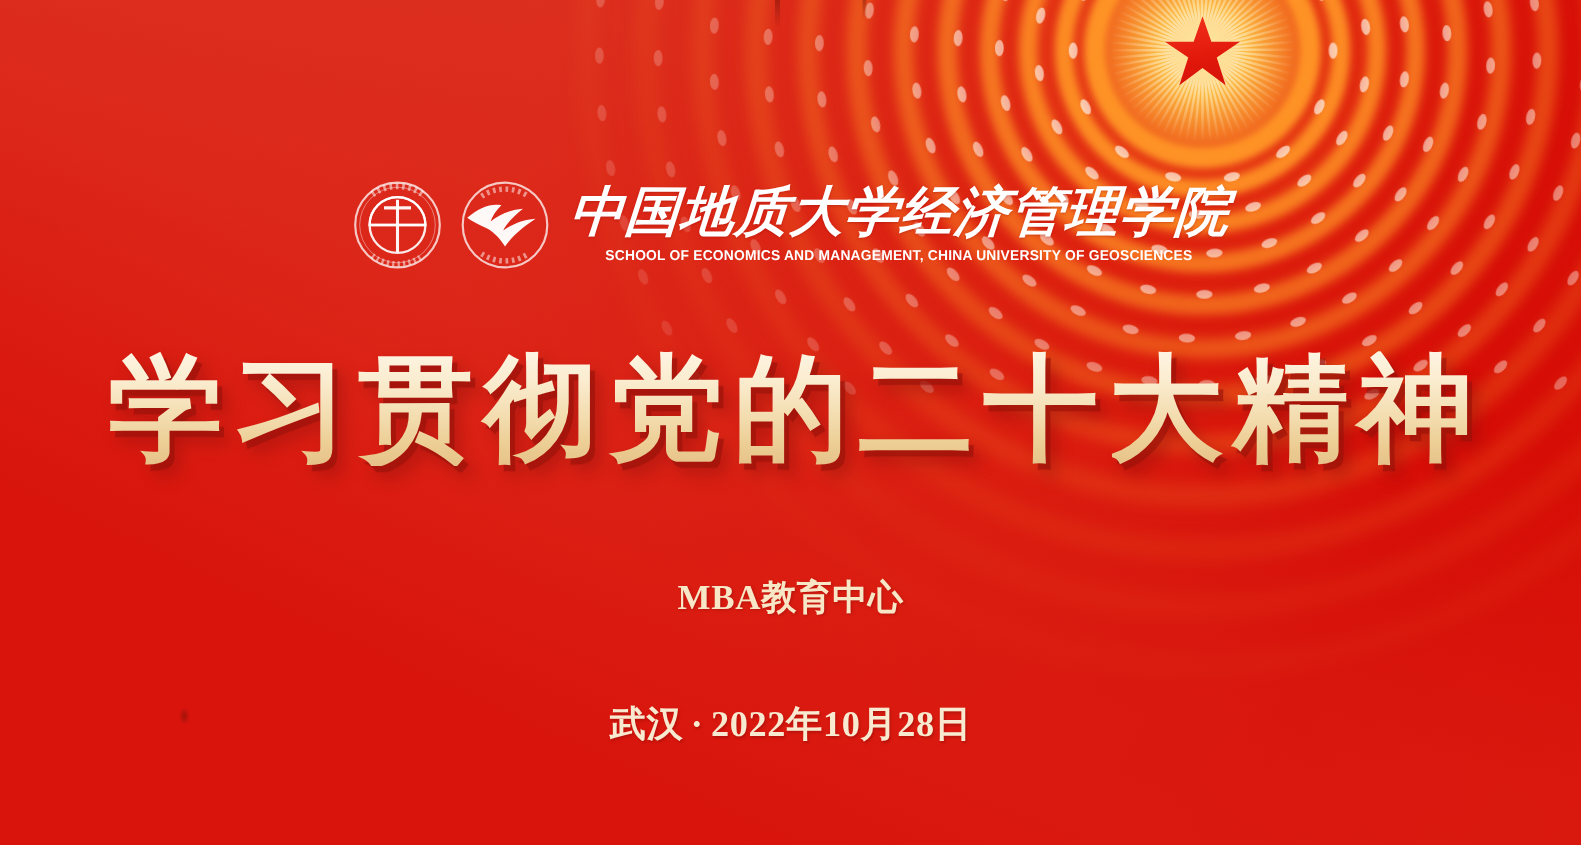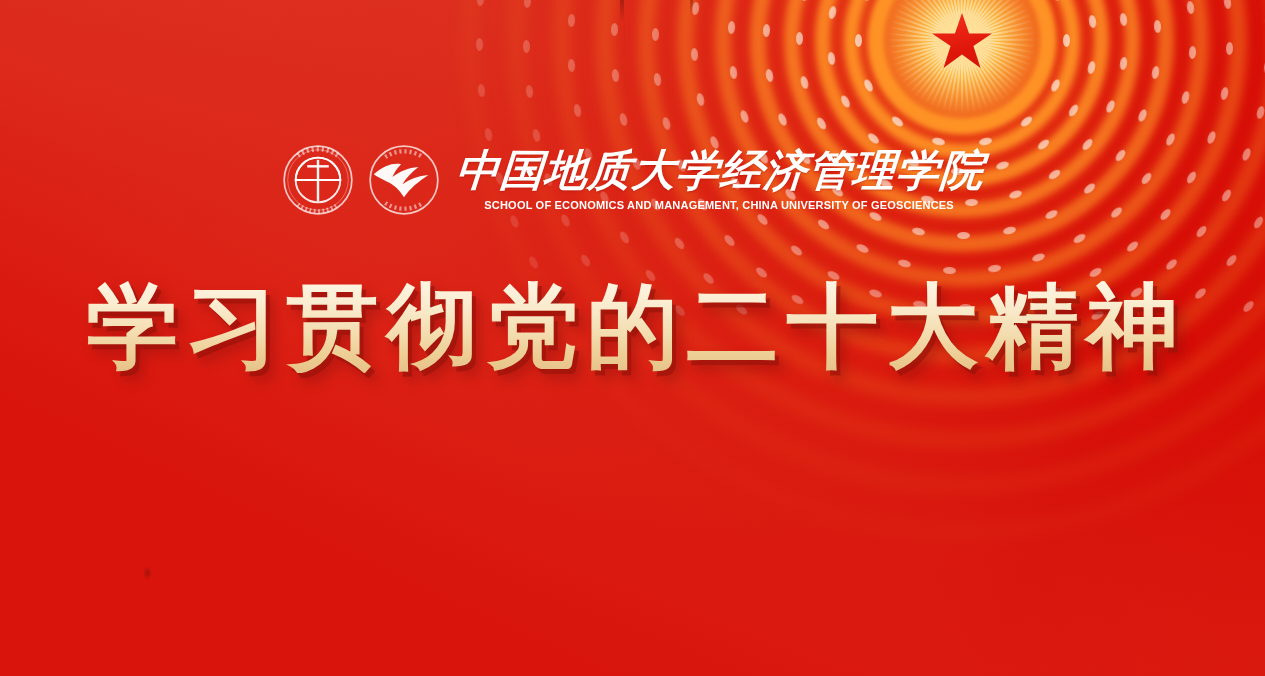--- a/index.html
+++ b/index.html
@@ -497,16 +497,20 @@
 
     <div class="logo-text-col">
       <div class="logo-cn">中国地质大学经济管理学院</div>
       <div class="logo-en">SCHOOL OF ECONOMICS AND MANAGEMENT, CHINA UNIVERSITY OF GEOSCIENCES</div>
     </div>
   </div>
 
   <div class="main-title">学习贯彻党的二十大精神</div>
 
   <div class="org-block">
+    <div class="org-line-1">MBA教育中心</div>
   </div>
 
+  <div class="date-line">
+    <span>武汉</span><span class="sep">·</span><span>2022年10月28日</span>
+  </div>
 
 </div>
 
 </body></html>

